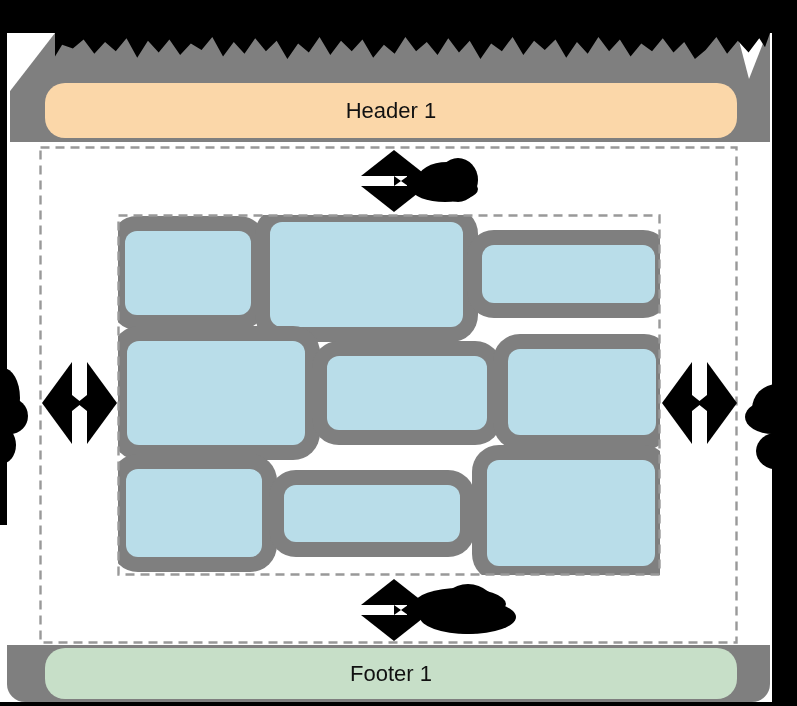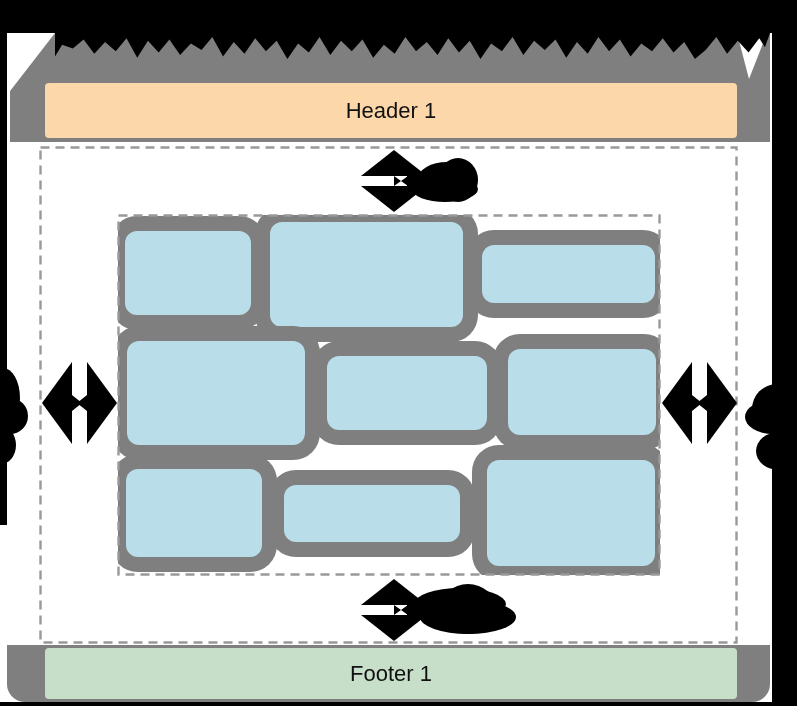--- a/index.html
+++ b/index.html
@@ -11,21 +11,21 @@
   
   .gray-band{background:#7f7f7f;}
   #page-top{left:10px;top:33px;width:760px;height:109px;}
   #page-bottom{left:7px;top:645px;width:763px;height:57px;border-radius:0 0 18px 18px;}
   .corner-notch{background:#fff;}
   #notch-tl{left:7px;top:33px;width:48px;height:62px;clip-path:polygon(0 0,100% 0,0 100%);}
   #notch-tr{left:737px;top:33px;width:30px;height:46px;clip-path:polygon(0 0,100% 0,40% 100%);}
   
   .bar{
     display:flex;align-items:center;justify-content:center;
-    font-size:22px;color:#111;border-radius:4px;
+    font-size:22px;color:#111;border-radius:20px;
   }
   #header-bar{left:45px;top:83px;width:692px;height:55px;background:#fbd7a9;}
   #footer-bar{left:45px;top:648px;width:692px;height:51px;background:#c7dfc8;}
   
   #tiles{left:118px;top:215px;width:542px;height:360px;overflow:hidden;}
   .tile{
     position:absolute;background:#b9dde9;border-radius:12px;
     box-shadow:0 0 0 15px #7f7f7f;
   }
   

